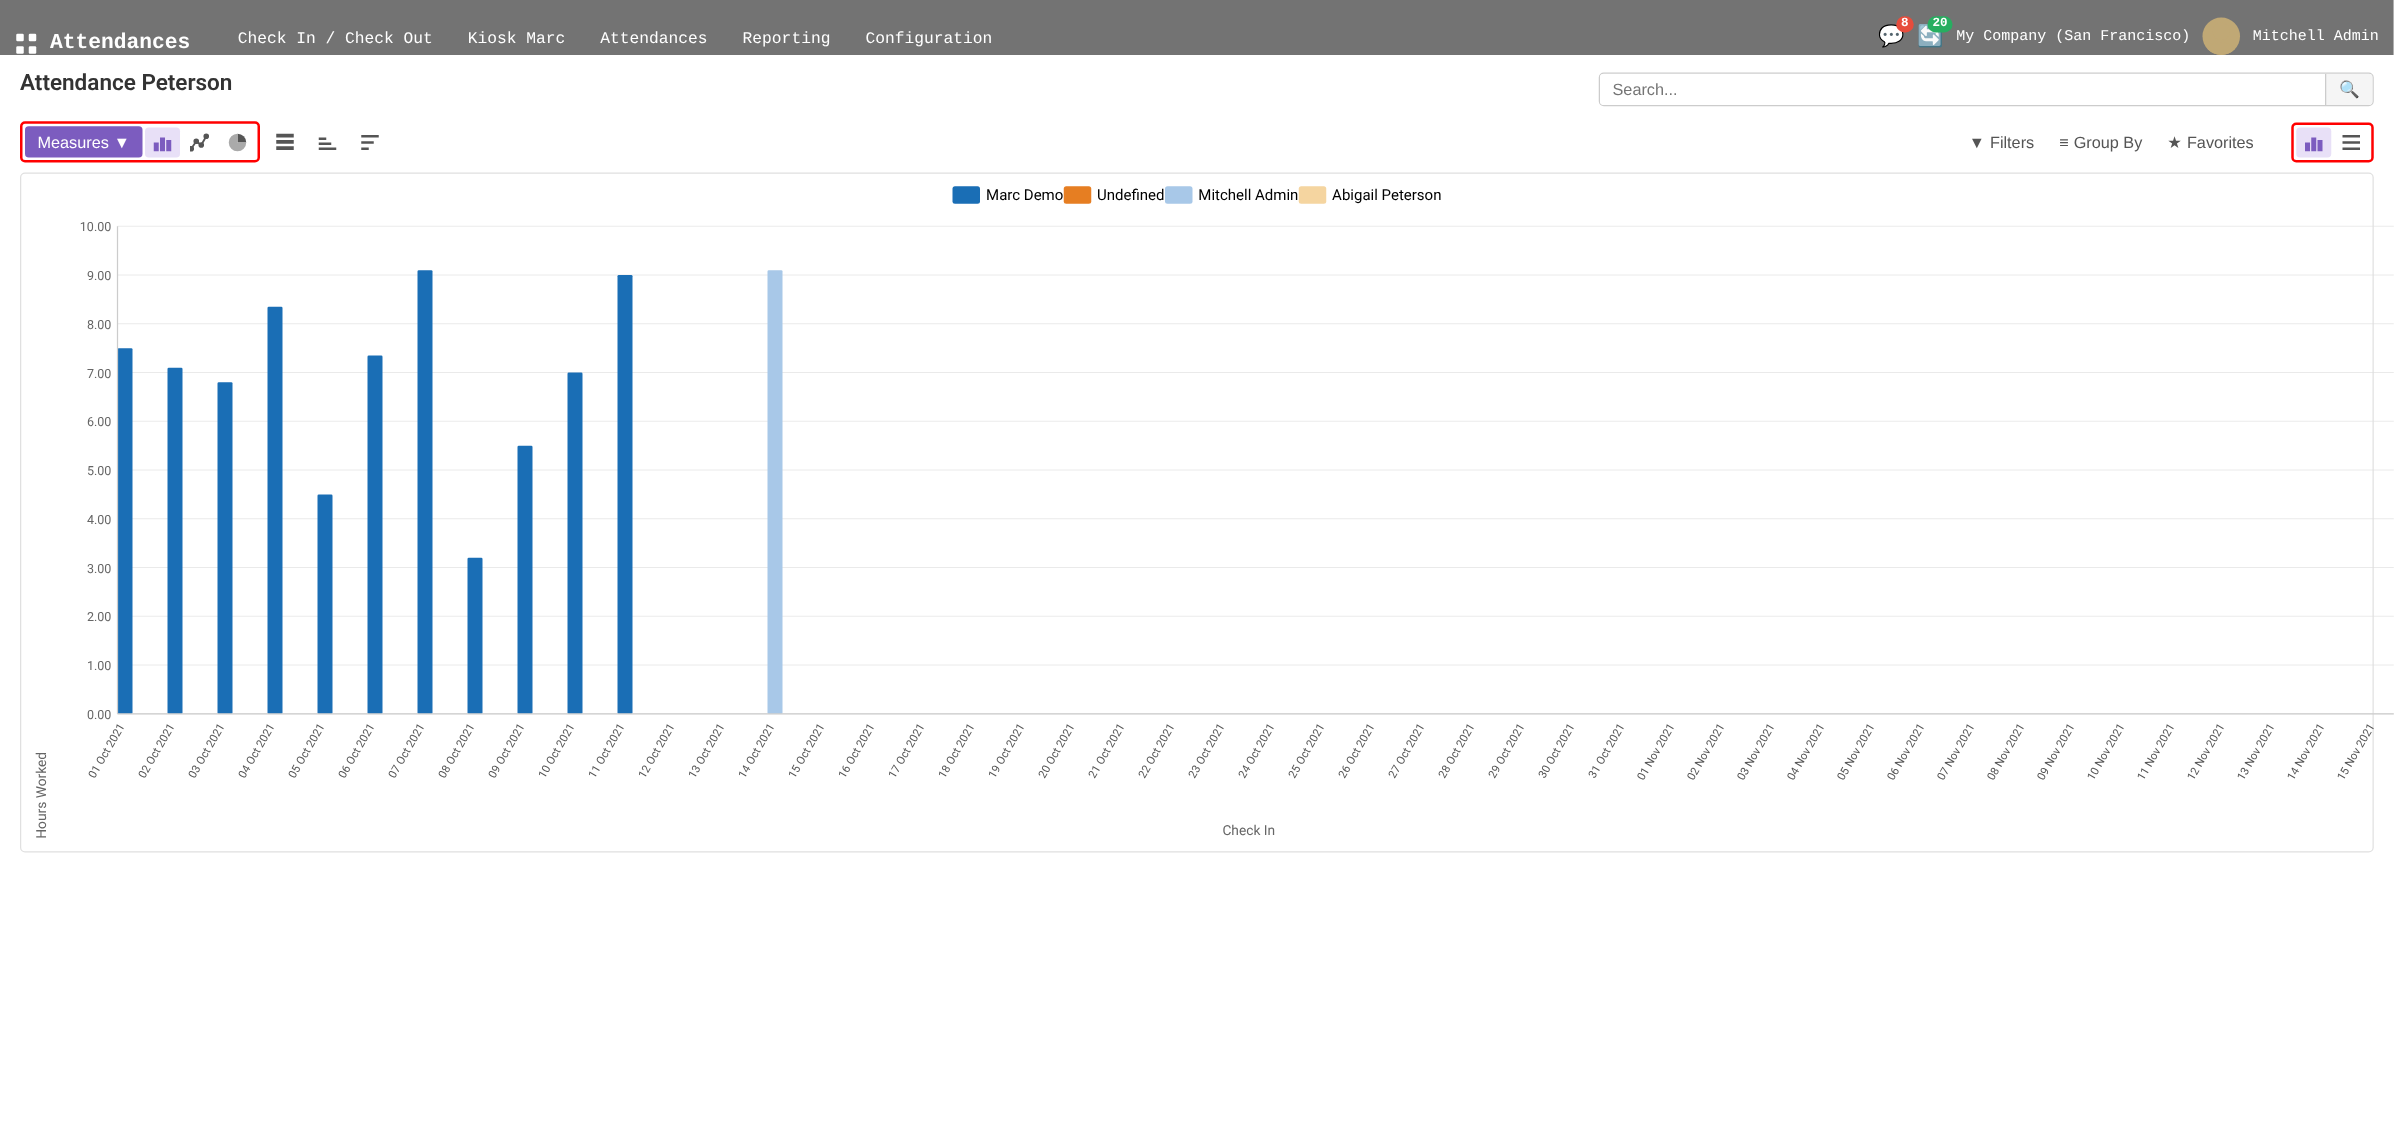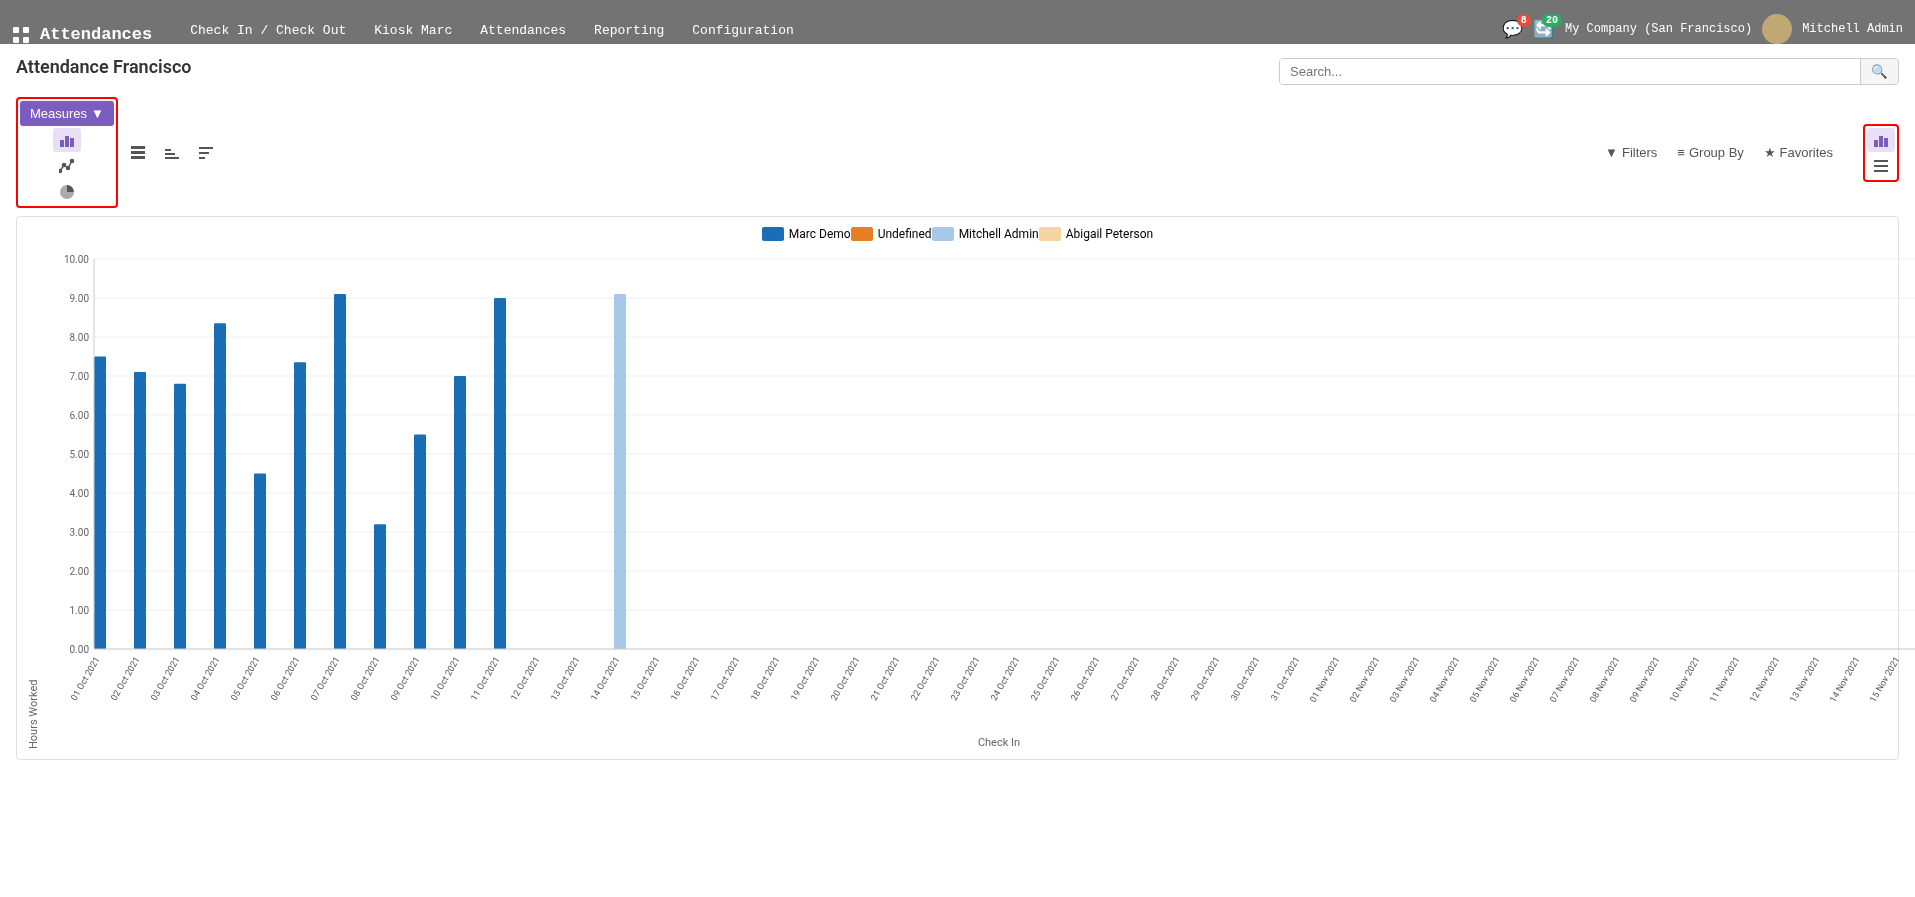--- a/index.html
+++ b/index.html
@@ -53,21 +53,20 @@
       font-weight: 500;
     }
 
     .toolbar-group {
       display: flex;
       align-items: center;
       gap: 2px;
       border: 2px solid red;
       border-radius: 4px;
       padding: 2px;
-      flex-direction: column;
     }
 
     .icon-btn {
       background: none;
       border: none;
       padding: 4px 6px;
       cursor: pointer;
       display: flex;
       align-items: center;
       justify-content: center;
@@ -183,21 +182,21 @@
           <circle cx="15" cy="11" r="7" fill="#c0a875"></circle>
           <ellipse cx="15" cy="28" rx="12" ry="8" fill="#c0a875"></ellipse>
         </svg>
     </div>
     <span class="user-name">Mitchell Admin</span>
   </div>
 </nav>
 
 <div class="page">
   <div style="display:flex; align-items:center; margin-bottom:10px;">
-    <h1 class="page-title">Attendance Francisco</h1>
+    <h1 class="page-title">Attendance Peterson</h1>
     <div class="search-bar" style="margin-left:auto;">
       <input class="search-input" type="text" placeholder="Search..." style="">
       <button class="search-icon-btn">🔍</button>
     </div>
   </div>
 
   <div class="toolbar">
 
     <div class="toolbar-group">
       <button class="measures-btn" style="border:none; background:#7c5cbf; color:#fff; border-radius:3px; padding:5px 10px; cursor:pointer; display:flex; align-items:center; gap:4px; font-size:13px;">

